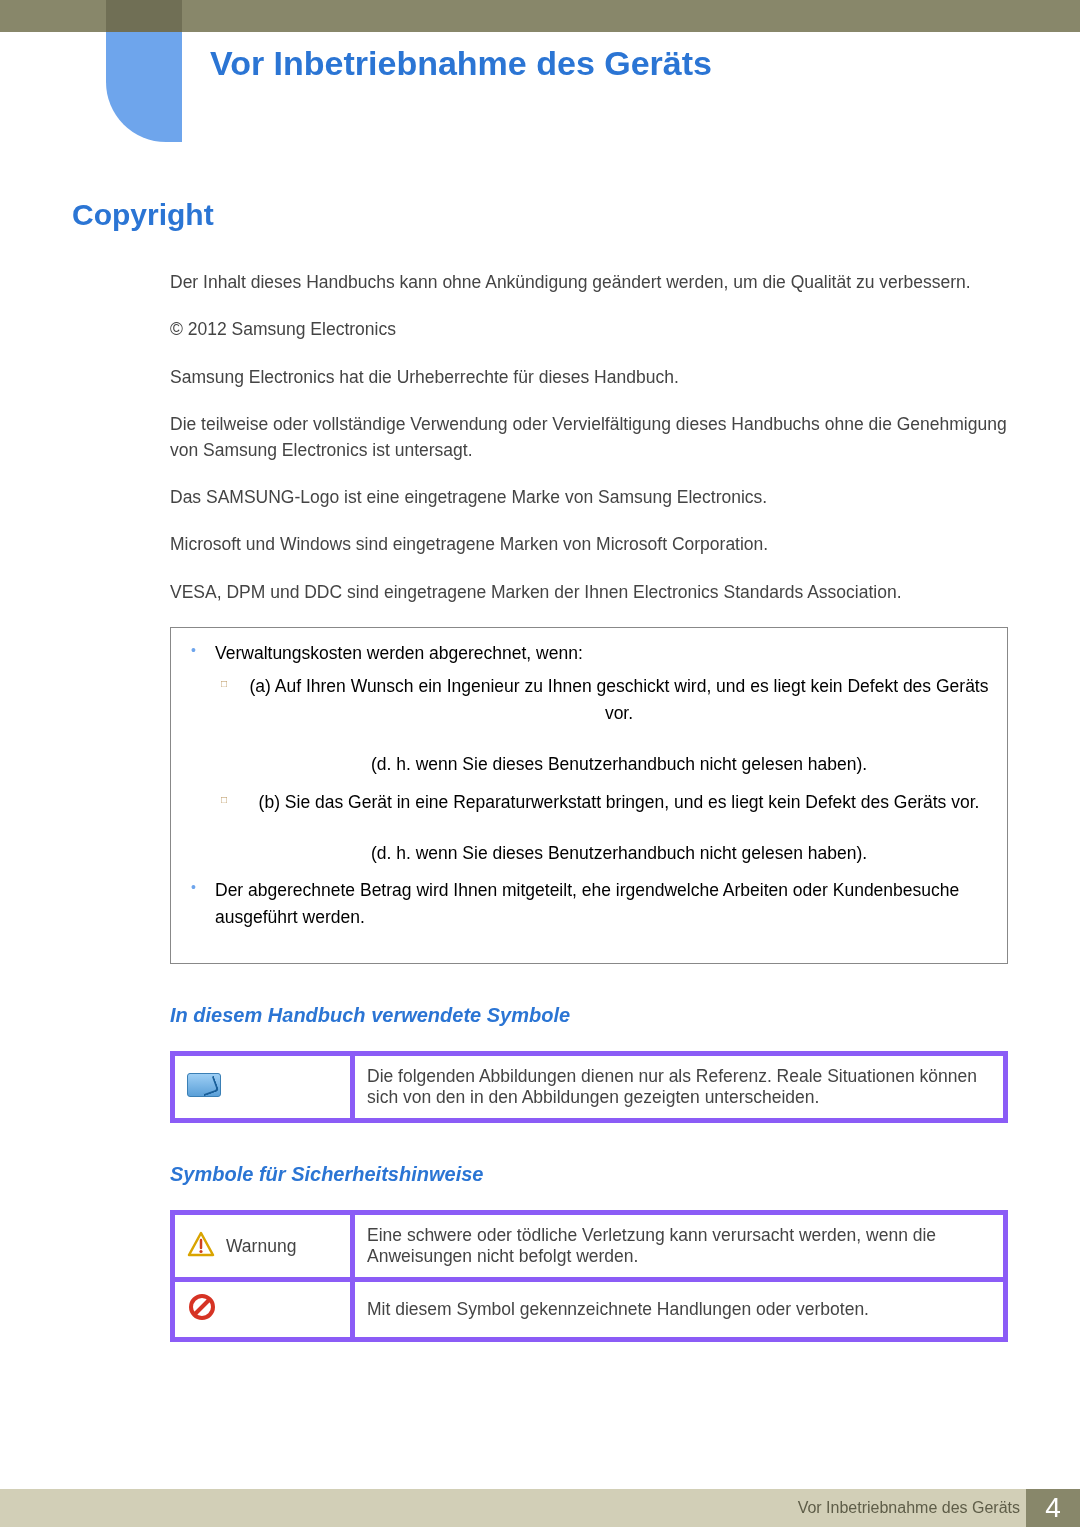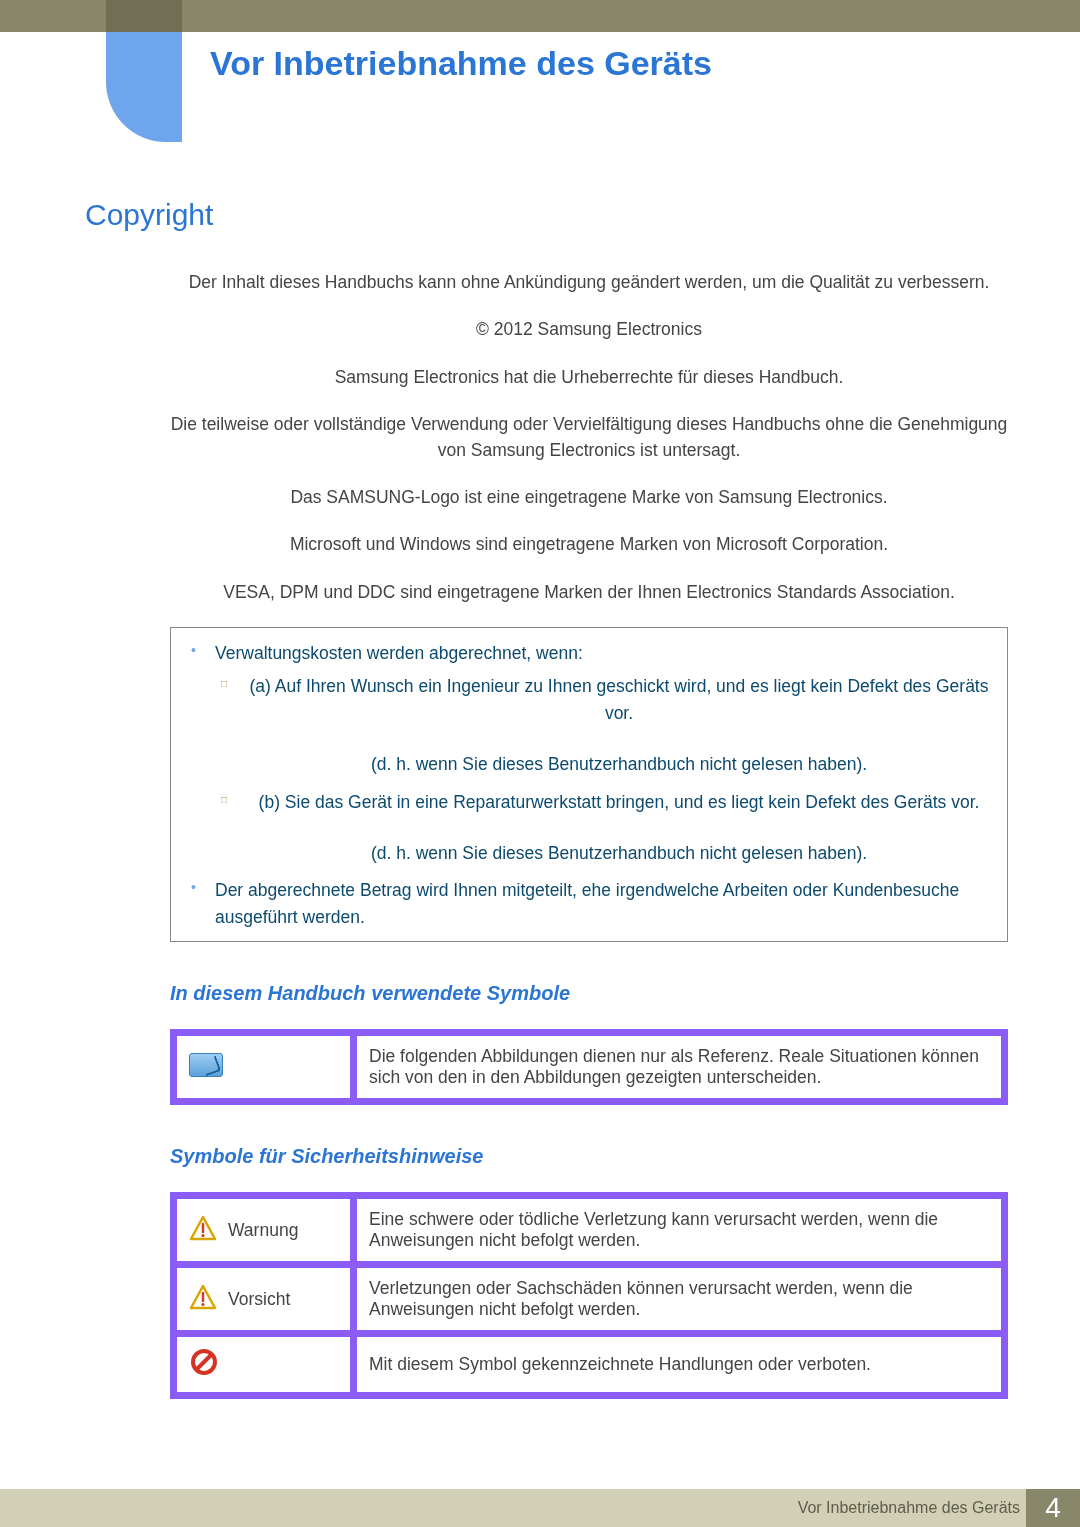--- a/index.html
+++ b/index.html
@@ -1,34 +1,34 @@
 <!DOCTYPE html>
 <html><head>
 <meta charset="utf-8">
 <style>
   * { box-sizing: border-box; margin: 0; padding: 0; }
   body { font-family: Arial, Helvetica, sans-serif; background: #fff; width: 1080px; height: 1527px; position: relative; color: #333; }
   .top-bar { position: absolute; top: 0; left: 0; right: 0; height: 32px; background: #88876a; }
   .top-bar-dark { position: absolute; top: 0; left: 106px; width: 76px; height: 32px; background: #706f55; }
   .blue-tab { position: absolute; top: 32px; left: 106px; width: 76px; height: 110px; background: #6ea5ec; border-bottom-left-radius: 60px; }
   .chapter-title { position: absolute; top: 44px; left: 210px; font-size: 34px; font-weight: 600; color: #2b75d4; }
-  .section-title { position: absolute; top: 198px; left: 85px; font-size: 30px; font-weight: 400; color: #2b75d4; }
+  .section-title { position: absolute; top: 198px; left: 72px; font-size: 30px; font-weight: 700; color: #2b75d4; }
   .content { position: absolute; top: 270px; left: 170px; right: 72px; }
-  .para { font-size: 17.5px; color: #444; line-height: 1.45; margin-bottom: 22px; text-align: center; }
-  .note-box { border: 1px solid #888; padding: 12px 14px 4px 14px; font-size: 17.5px; line-height: 1.55; color: #0c4a6e; margin-bottom: 40px; }
+  .para { font-size: 17.5px; color: #444; line-height: 1.45; margin-bottom: 22px; }
+  .note-box { border: 1px solid #888; padding: 12px 14px 26px 14px; font-size: 17.5px; line-height: 1.55; color: #000000; margin-bottom: 40px; }
   ul.level1 { list-style: none; padding-left: 0; }
   ul.level1 > li { position: relative; padding-left: 30px; margin-bottom: 6px; }
   ul.level1 > li::before { content: "•"; position: absolute; left: 6px; top: 0; color: #6ea5ec; font-size: 14px; }
   ul.level2 { list-style: none; margin-top: 6px; text-align: center; }
   ul.level2 > li { position: relative; padding-left: 30px; margin-bottom: 10px; }
   ul.level2 > li::before { content: "□"; position: absolute; left: 6px; top: 3px; color: #b8935a; font-size: 10px; }
   .sub-p { margin-top: 24px; }
   .subsection-title { font-size: 20px; font-weight: 600; color: #2b75d4; margin-bottom: 24px; font-style: italic; }
   table.sym { border-collapse: collapse; width: 100%; font-size: 17.5px; color: #444; margin-bottom: 40px; }
-  table.sym td { border: 7px solid #8b5cf6; padding: 10px 12px; vertical-align: middle; }
+  table.sym td { border: 5px solid #8b5cf6; padding: 10px 12px; vertical-align: middle; }
   table.sym td.icon-cell { width: 180px; text-align: left; }
   .icon-wrap { display: inline-flex; align-items: center; gap: 11px; }
   .hand-icon { display: inline-block; width: 34px; height: 24px; background: linear-gradient(#9ecff5, #5ba0d8); border: 1px solid #3a7fb5; border-radius: 3px; position: relative; }
   .hand-icon::after { content: ""; position: absolute; right: 3px; bottom: 2px; width: 14px; height: 14px; border: 2px solid #1a5f99; border-left: none; border-top: none; transform: rotate(-20deg); border-radius: 0 0 4px 0; }
   .warn-tri { display: inline-block; }
   .pro-icon, .info-icon { display: inline-block; }
   .footer-bar { position: absolute; bottom: 0; left: 0; right: 0; height: 38px; background: #d2cfb7; }
   .footer-label { position: absolute; right: 60px; top: 0; line-height: 38px; font-size: 16px; color: #5e5d48; font-weight: 500; text-align: right; }
   .page-num-box { position: absolute; right: 0; bottom: 0; width: 54px; height: 38px; background: #88876a; color: #fff; font-size: 28px; line-height: 38px; text-align: center; }
 </style>
@@ -96,35 +96,20 @@
                   <circle cx="14" cy="20.5" r="1.6" fill="#d04020"></circle>
                 </svg>
           </span>
           <span>Warnung</span>
         </span>
       </td>
       <td>Eine schwere oder tödliche Verletzung kann verursacht werden, wenn die Anweisungen nicht befolgt werden.</td>
     </tr>
     <tr>
       <td class="icon-cell">
-        <span class="icon-wrap">
-          <span class="warn-tri">
-            <svg width="28" height="26" viewBox="0 0 28 26">
-                  <polygon points="14,2 26,24 2,24" fill="none" stroke="#d9a400" stroke-width="2.5" stroke-linejoin="round"></polygon>
-                  <line x1="14" y1="9" x2="14" y2="17" stroke="#d04020" stroke-width="2.5" stroke-linecap="round"></line>
-                  <circle cx="14" cy="20.5" r="1.6" fill="#d04020"></circle>
-                </svg>
-          </span>
-          <span>Vorsicht</span>
-        </span>
-      </td>
-      <td>Verletzungen oder Sachschäden können verursacht werden, wenn die Anweisungen nicht befolgt werden.</td>
-    </tr>
-    <tr>
-      <td class="icon-cell">
         <span class="pro-icon">
           <svg width="30" height="30" viewBox="0 0 30 30">
                 <circle cx="15" cy="15" r="11" fill="none" stroke="#d63324" stroke-width="4"></circle>
                 <line x1="8" y1="22" x2="22" y2="8" stroke="#d63324" stroke-width="4"></line>
               </svg>
         </span>
       </td>
       <td>Mit diesem Symbol gekennzeichnete Handlungen oder verboten.</td>
     </tr>
   </tbody>

